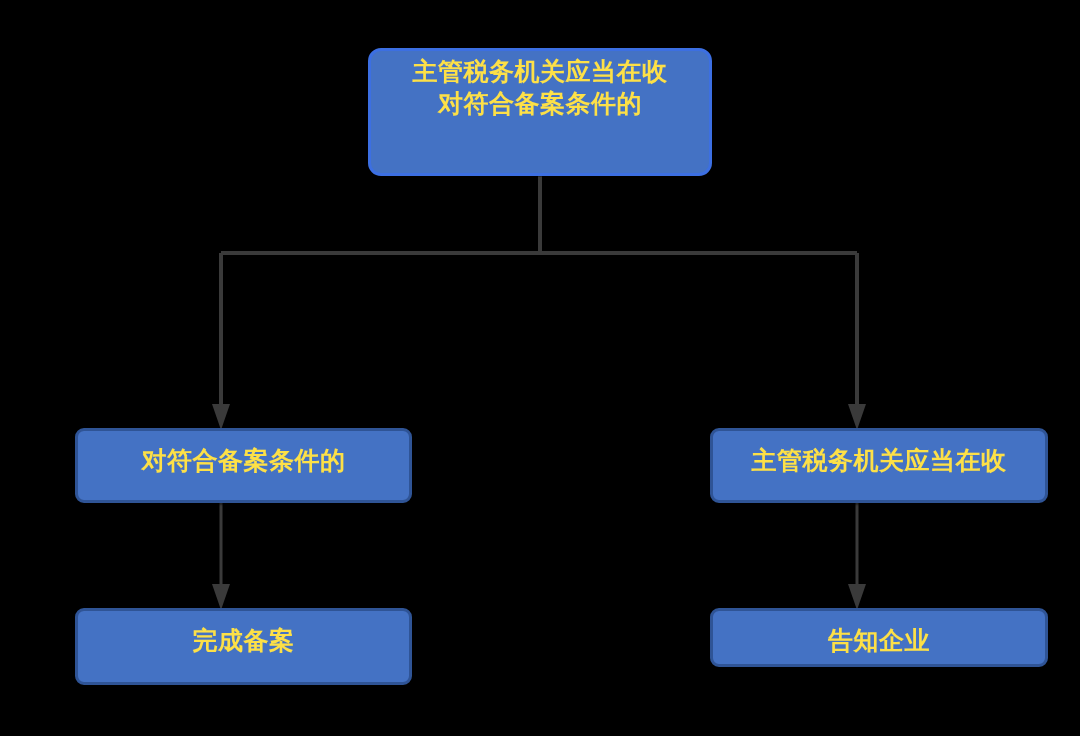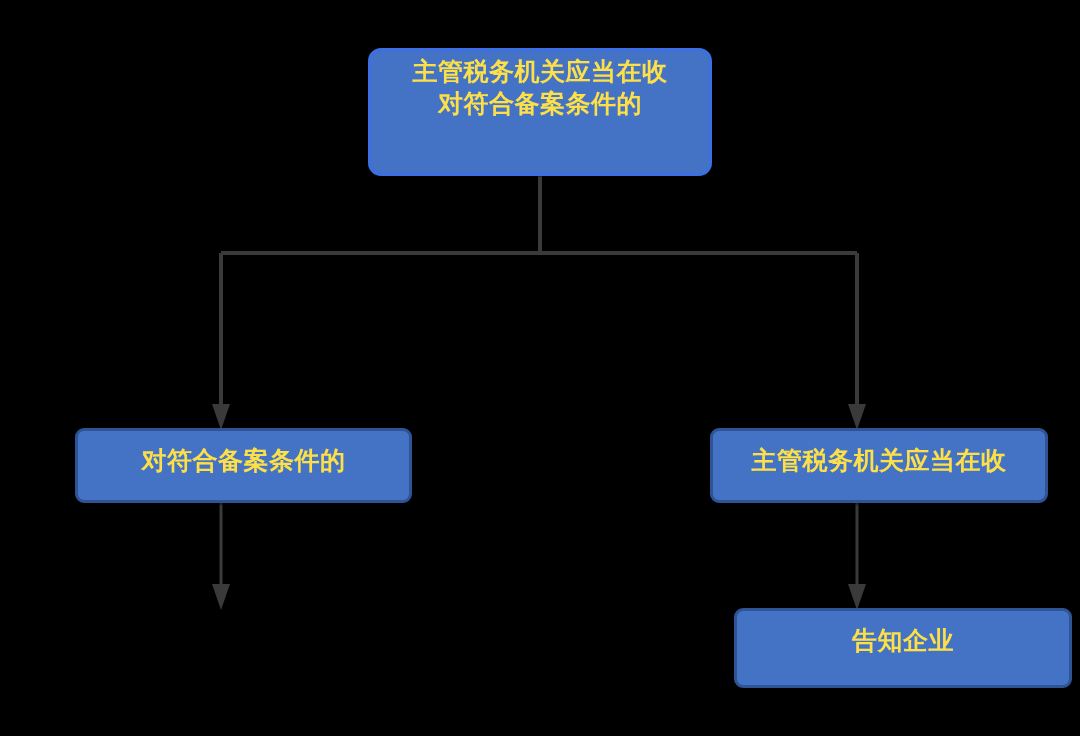--- a/index.html
+++ b/index.html
@@ -100,20 +100,25 @@
       <span class="ln">对符合备案条件的</span>
     </span>
   </div>
 
   <div class="node step" style="left:688px; top:428px; width:338px; height:75px;">
     <span class="label">
       <span class="ln">主管税务机关应当在收</span>
     </span>
   </div>
 
+  <div class="node step" style="left:53px; top:608px; width:337px; height:77px;">
+    <span class="label">
+      <span class="ln">完成备案</span>
+    </span>
+  </div>
 
-  <div class="node step" style="left:712px; top:608px; width:338px; height:80px;">
+  <div class="node step" style="left:688px; top:608px; width:338px; height:59px;">
     <span class="label">
       <span class="ln">告知企业</span>
     </span>
   </div>
 
 </div>
 
 </body></html>

